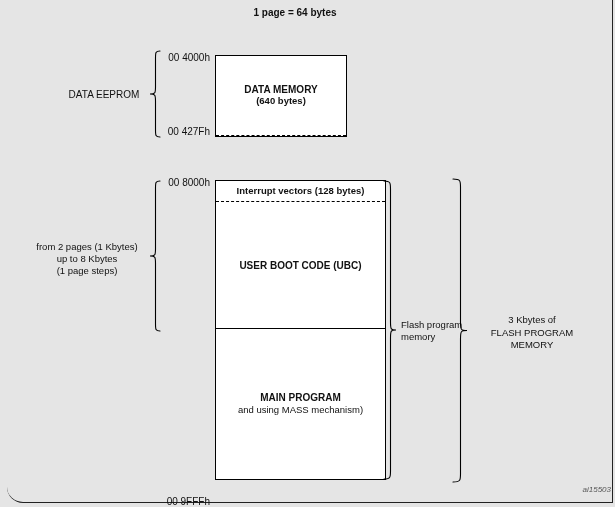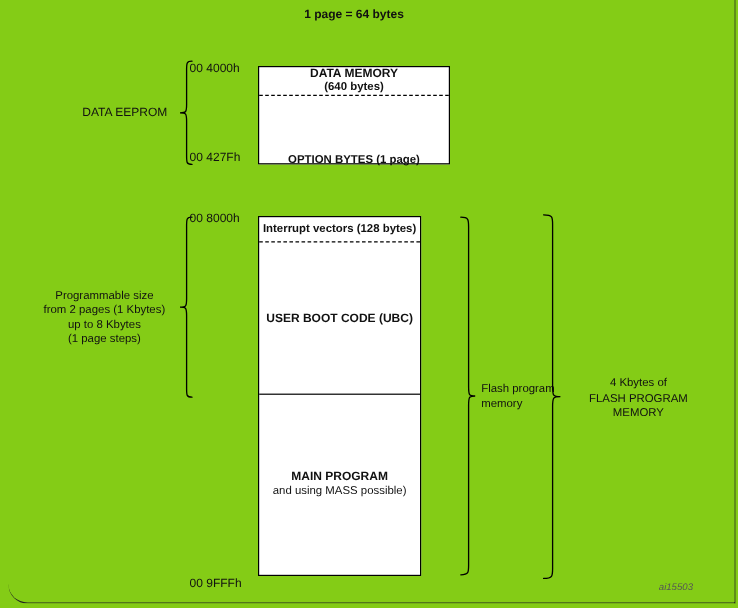--- a/index.html
+++ b/index.html
@@ -1,23 +1,23 @@
 <!DOCTYPE html>
 <html><head>
 <meta charset="utf-8">
 <style>
   html,body{margin:0;padding:0;background:#ffffff;}
   body{font-family:"Liberation Sans","DejaVu Sans",sans-serif;color:#111;}
-  .page{position:relative;width:615px;height:507px;background:#84cc16;overflow:hidden;}
+  .page{position:relative;width:615px;height:507px;background:#e5e5e5;overflow:hidden;}
   .page-frame{position:absolute;left:7px;top:-20px;right:2px;bottom:4px;
     border-right:1.3px solid #222;border-bottom:1.3px solid #222;
     border-bottom-left-radius:16px;pointer-events:none;}
   .abs{position:absolute;}
   .ctr{text-align:center;}
-  .rgt{text-align:left;}
+  .rgt{text-align:right;}
   .b{font-weight:bold;}
   .t10{font-size:10px;line-height:11px;}
   .t95{font-size:9.5px;line-height:12px;}
   .mem-box{box-sizing:border-box;border:1.5px solid #000;background:#fff;
     display:flex;flex-direction:column;}
   .sec{display:flex;flex-direction:column;align-items:center;justify-content:center;}
   .dash-bottom{border-bottom:1.5px dashed #000;}
   .solid-bottom{border-bottom:1.5px solid #000;}
   .brace svg{display:block;}
   .figid{font-size:8px;color:#555;font-style:italic;}
@@ -33,73 +33,69 @@
   <div class="abs brace" style="left:149px;top:50px;">
     <svg width="12" height="88" viewBox="0 0 12 88">
       <path d="M11,1 C6.5,1 6.5,2.5 6.5,8.5 L6.5,37 C6.5,43.5 6,44 1,44 C6,44 6.5,44.5 6.5,51 L6.5,79.5 C6.5,85.5 6.5,87 11,87" fill="none" stroke="#000" stroke-width="1.1" stroke-linecap="round"></path>
     </svg>
   </div>
   <div class="abs ctr t10" style="left:54px;top:89px;width:100px;">DATA EEPROM</div>
 
   <div class="abs rgt t10" style="left:158px;top:52px;width:52px;">00 4000h</div>
   <div class="abs rgt t10" style="left:158px;top:126px;width:52px;">00 427Fh</div>
 
-  <div class="abs mem-box" style="left:215px;top:55px;width:160px;height:82px;gap:48px;">
+  <div class="abs mem-box" style="left:215px;top:55px;width:132px;height:82px;gap:48px;">
     <div class="sec dash-bottom" style="flex:1;">
       <div class="b t10">DATA MEMORY</div>
       <div class="b t95">(640 bytes)</div>
-    </div>
-    <div class="sec" style="height:18px;">
-      <div class="b t95">OPTION BYTES (1 page)</div>
     </div>
   </div>
 
   <div class="abs brace" style="left:149px;top:180px;">
     <svg width="12" height="152" viewBox="0 0 12 152">
       <path d="M11,1 C6.5,1 6.5,2.5 6.5,8.5 L6.5,69 C6.5,75.5 6,76 1,76 C6,76 6.5,76.5 6.5,83 L6.5,143.5 C6.5,149.5 6.5,151 11,151" fill="none" stroke="#000" stroke-width="1.1" stroke-linecap="round"></path>
     </svg>
   </div>
   <div class="abs ctr t95" style="left:26px;top:241px;width:122px;">
-    <div>Programmable size</div>
     <div>from 2 pages (1 Kbytes)</div>
     <div>up to 8 Kbytes</div>
     <div>(1 page steps)</div>
   </div>
 
   <div class="abs rgt t10" style="left:158px;top:177px;width:52px;">00 8000h</div>
-  <div class="abs rgt t10" style="left:158px;top:481px;width:52px;">00 9FFFh</div>
+  <div class="abs rgt t10" style="left:158px;top:496px;width:52px;">00 9FFFh</div>
 
-  <div class="abs mem-box" style="left:215px;top:180px;width:136px;height:300px;">
+  <div class="abs mem-box" style="left:215px;top:180px;width:171px;height:300px;">
     <div class="sec dash-bottom" style="height:20px;flex:none;">
       <div class="b t95">Interrupt vectors (128 bytes)</div>
     </div>
     <div class="sec solid-bottom" style="height:126px;flex:none;">
       <div class="b t10">USER BOOT CODE (UBC)</div>
     </div>
     <div class="sec" style="flex:1;">
       <div class="b t10" style="margin-bottom:1px;">MAIN PROGRAM</div>
-      <div class="t95">and using MASS possible)</div>
+      <div class="t95">and using MASS mechanism)</div>
     </div>
   </div>
 
   <div class="abs brace" style="left:383px;top:180px;">
     <svg width="14" height="300" viewBox="0 0 14 300">
       <path d="M1,1 C7.5,1 7.5,3 7.5,9 L7.5,142 C7.5,149.5 8,150 13,150 C8,150 7.5,150.5 7.5,158 L7.5,291 C7.5,297 7.5,299 1,299" fill="none" stroke="#000" stroke-width="1.1" stroke-linecap="round"></path>
     </svg>
   </div>
   <div class="abs t95" style="left:401px;top:319px;width:70px;">
     <div>Flash program</div>
     <div>memory</div>
   </div>
 
   <div class="abs brace" style="left:452px;top:178px;">
     <svg width="16" height="305" viewBox="0 0 16 305">
       <path d="M1,1 C8.5,1 8.5,3 8.5,9 L8.5,144 C8.5,152 9,152.5 15,152.5 C9,152.5 8.5,153 8.5,161 L8.5,296 C8.5,302 8.5,304 1,304" fill="none" stroke="#000" stroke-width="1.1" stroke-linecap="round"></path>
     </svg>
   </div>
   <div class="abs ctr t95" style="left:474px;top:314px;width:116px;line-height:12.5px;">
-    <div>4 Kbytes of</div>
+    <div>3 Kbytes of</div>
     <div>FLASH PROGRAM</div>
     <div>MEMORY</div>
   </div>
 
   <div class="abs rgt figid" style="left:549px;top:485px;width:62px;">ai15503</div>
 </div>
 
 </body></html>

